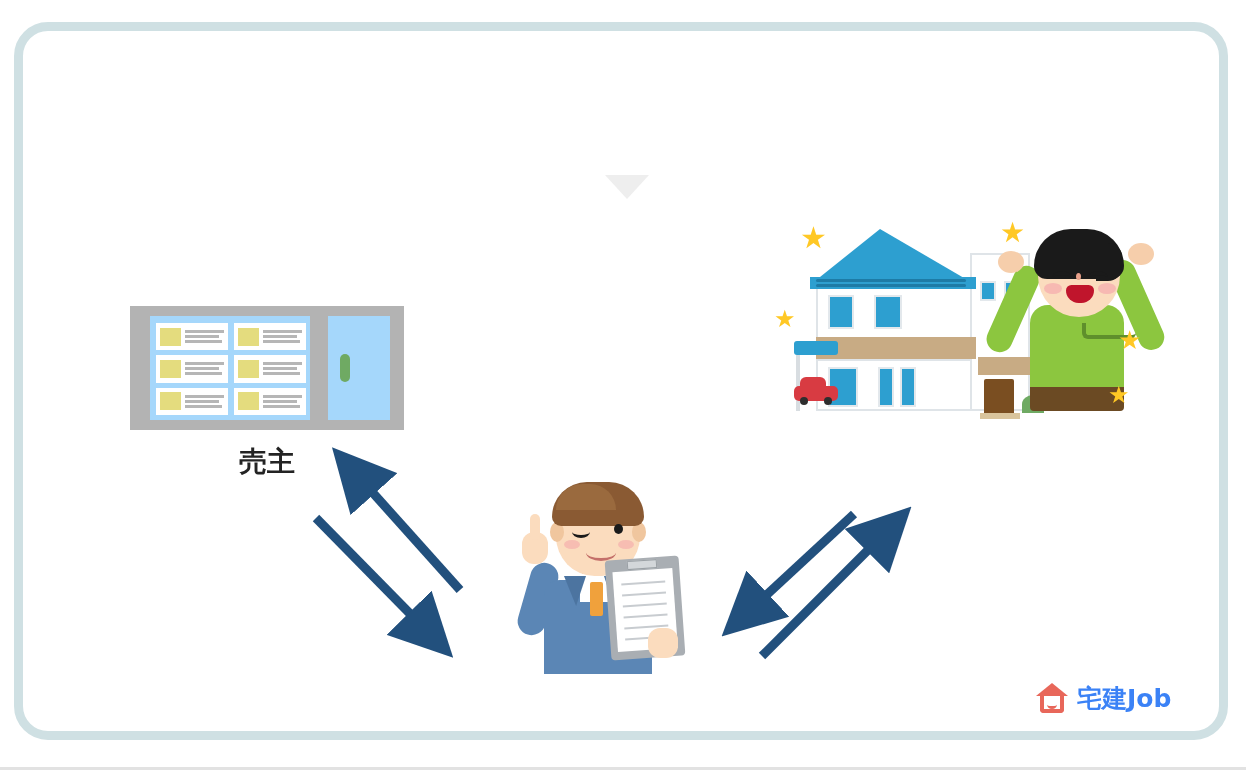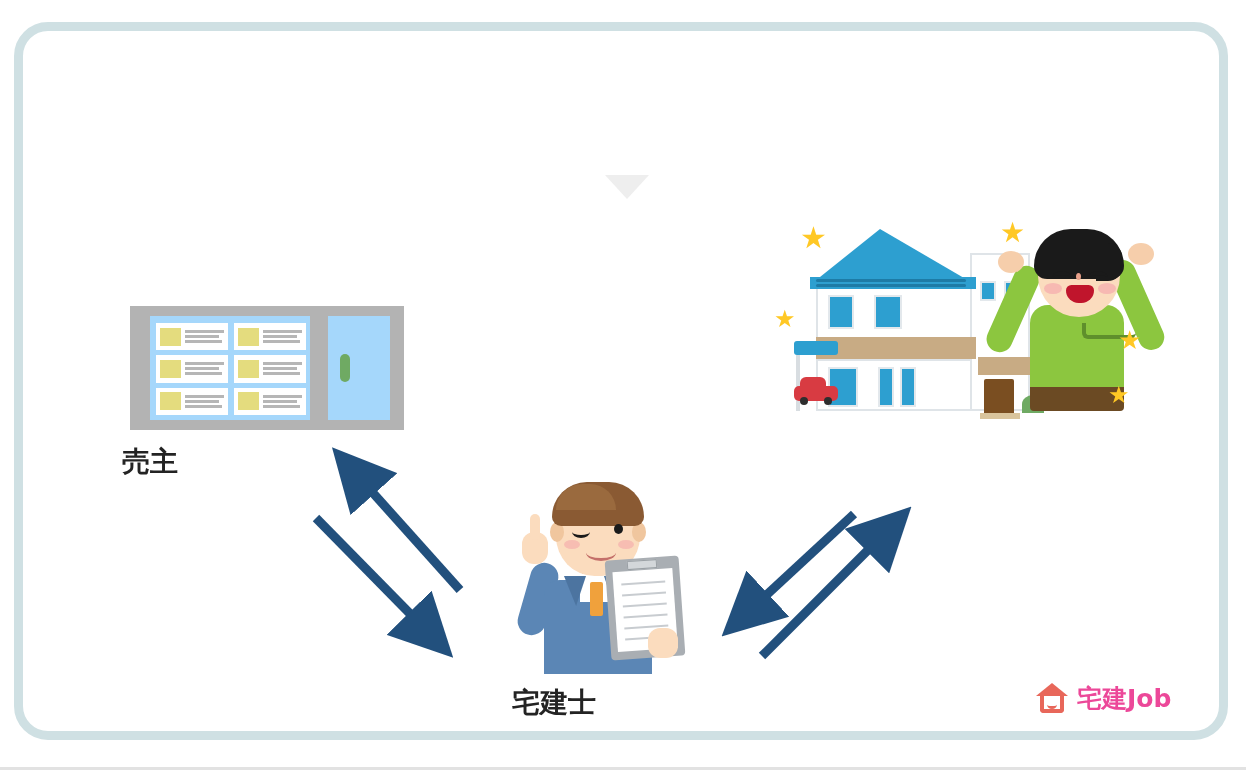--- a/index.html
+++ b/index.html
@@ -15,21 +15,21 @@
   #title-bubble{position:absolute;left:90px;top:63px;width:1080px;height:113px;
                 background:#eeeeee;border-radius:34px;display:flex;align-items:center;justify-content:center;}
   #title-text{font-size:41px;font-weight:700;color:#27404f;letter-spacing:2px;
               font-family:"DejaVu Sans","Liberation Sans",sans-serif;}
   #bubble-tail{position:absolute;left:605px;top:175px;width:0;height:0;
                border-left:22px solid transparent;border-right:22px solid transparent;
                border-top:24px solid #eeeeee;}
 
   
   .node-label{position:absolute;font-size:28px;font-weight:700;color:#232323;
-              font-family:"DejaVu Sans","Liberation Sans",sans-serif;text-align:left;white-space:nowrap;}
+              font-family:"DejaVu Sans","Liberation Sans",sans-serif;text-align:center;white-space:nowrap;}
 
   
   #shop{position:absolute;left:122px;top:208px;width:290px;height:222px;}
   #shop-awning{position:absolute;left:0;top:0;width:290px;height:98px;background:#6faa63;}
   #shop-sign{position:absolute;left:14px;top:16px;width:262px;height:66px;background:#ffffff;
              display:flex;align-items:center;justify-content:center;}
   #shop-sign-text{font-size:36px;font-weight:700;color:#3a3a3a;letter-spacing:-1px;
                   font-family:"DejaVu Sans","Liberation Sans",sans-serif;}
   #shop-body{position:absolute;left:8px;top:98px;width:274px;height:124px;background:#b3b3b3;}
   #shop-window{position:absolute;left:20px;top:10px;width:160px;height:104px;background:#a5d7fb;}
@@ -132,21 +132,21 @@
 
   
   #logo{position:absolute;left:1036px;top:678px;width:150px;height:40px;display:flex;align-items:center;gap:9px;}
   #logo-house{position:relative;width:32px;height:30px;}
   #logo-roof{position:absolute;left:0;top:0;width:0;height:0;
              border-left:16px solid transparent;border-right:16px solid transparent;border-bottom:13px solid #e8675a;}
   #logo-walls{position:absolute;left:4px;top:11px;width:24px;height:19px;border:4px solid #e8675a;
               border-top:none;box-sizing:border-box;border-radius:0 0 4px 4px;}
   #logo-face{position:absolute;left:11px;top:17px;width:10px;height:6px;
              border-bottom:3px solid #e8675a;border-radius:0 0 50% 50%;}
-  #logo-text{font-size:25px;font-weight:700;color:#ec4899;letter-spacing:0px;
+  #logo-text{font-size:25px;font-weight:700;color:#3b82f6;letter-spacing:0px;
              font-family:"DejaVu Sans","Liberation Sans",sans-serif;}
 </style>
 </head>
 <body>
 
 <div id="stage">
 
   <div id="frame"></div>
 
   <div id="bubble-tail"></div>
@@ -298,21 +298,20 @@
         <span class="clip-line" style="top:23px;"></span>
         <span class="clip-line" style="top:34px;"></span>
         <span class="clip-line" style="top:45px;"></span>
         <span class="clip-line" style="top:56px;"></span>
         <span class="clip-line" style="top:67px;"></span>
       </div>
       <div id="clip-top"></div>
     </div>
     <div id="a-hand2"></div>
   </div>
-  <div class="node-label" id="agent-label">宅建士</div>
 
   <svg class="arrow-svg" style="left:280px;top:450px;" width="200" height="220">
     <defs>
       <marker id="ah" markerWidth="7" markerHeight="7" refX="3" refY="3.5" orient="auto">
         <path d="M0,0 L7,3.5 L0,7 z" fill="#22507d"></path>
       </marker>
     </defs>
     <line x1="180" y1="140" x2="76" y2="24" stroke="#22507d" stroke-width="9" marker-end="url(#ah)"></line>
     <line x1="36" y1="68" x2="148" y2="182" stroke="#22507d" stroke-width="9" marker-end="url(#ah)"></line>
   </svg>

